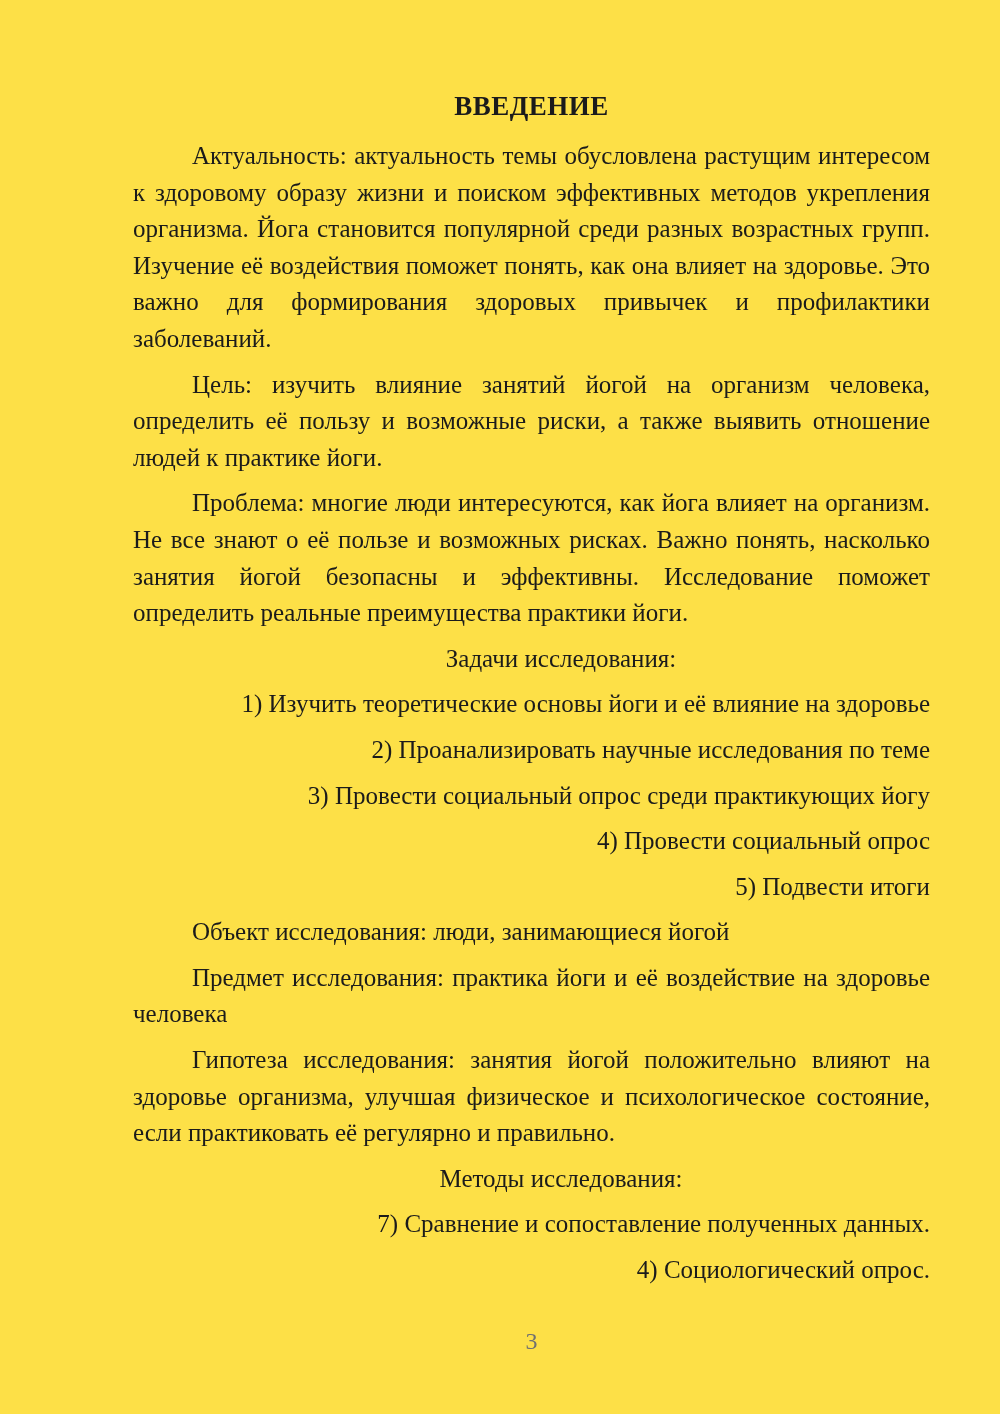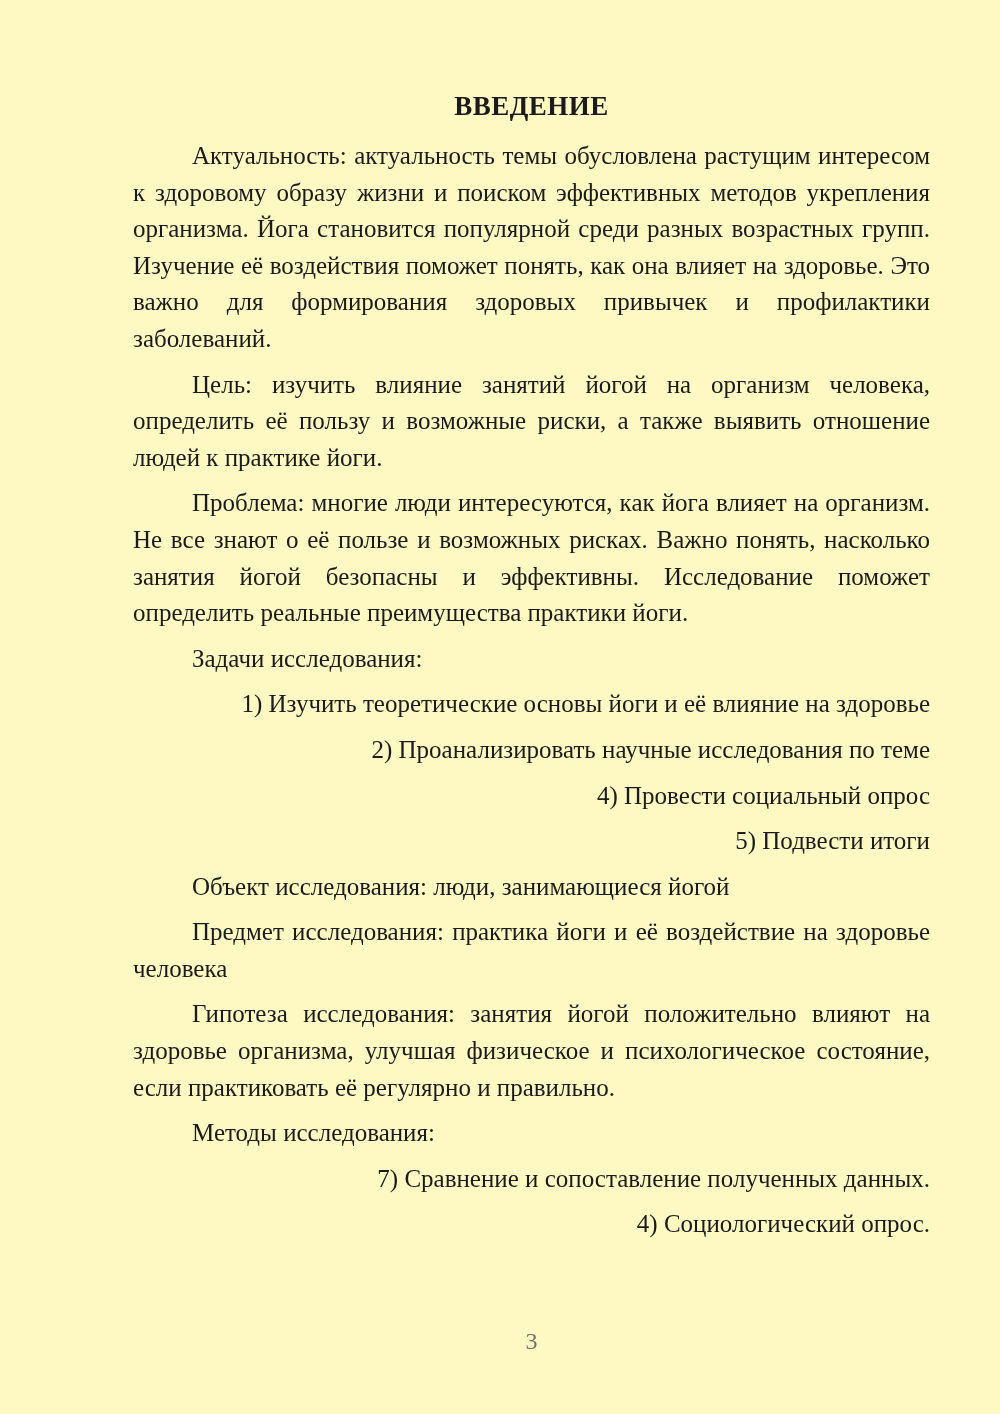--- a/index.html
+++ b/index.html
@@ -11,21 +11,21 @@
   body {
     width: 1000px;
     height: 1414px;
     overflow: hidden;
     font-family: "Liberation Serif", "DejaVu Serif", serif;
   }
   .sheet {
     position: relative;
     width: 1000px;
     height: 1414px;
-    background: #fef9c3;
+    background: #fde047;
     color: #1b1b1b;
   }
   .content {
     position: absolute;
     left: 133px;
     top: 88px;
     width: 797px;
   }
   .doc-title {
     margin: 0 0 14px 0;
@@ -40,21 +40,21 @@
     font-size: 25px;
     line-height: 36.6px;
     text-align: justify;
     text-indent: 59px;
     hyphens: none;
   }
   p.label-para {
     margin: 0 0 9px 0;
     font-size: 25px;
     line-height: 36.6px;
-    text-align: left;
+    text-align: center;
     text-indent: 59px;
   }
   p.list-item {
     margin: 0 0 9px 42px;
     font-size: 25px;
     line-height: 36.6px;
     text-align: right;
   }
   .page-number {
     position: absolute;
@@ -78,20 +78,21 @@
     <p class="body-para">Актуальность: актуальность темы обусловлена растущим интересом к здоровому образу жизни и поиском эффективных методов укрепления организма. Йога становится популярной среди разных возрастных групп. Изучение её воздействия поможет понять, как она влияет на здоровье. Это важно для формирования здоровых привычек и профилактики заболеваний.</p>
 
     <p class="body-para">Цель: изучить влияние занятий йогой на организм человека, определить её пользу и возможные риски, а также выявить отношение людей к практике йоги.</p>
 
     <p class="body-para">Проблема: многие люди интересуются, как йога влияет на организм. Не все знают о её пользе и возможных рисках. Важно понять, насколько занятия йогой безопасны и эффективны. Исследование поможет определить реальные преимущества практики йоги.</p>
 
     <p class="label-para">Задачи исследования:</p>
 
     <p class="list-item">1) Изучить теоретические основы йоги и её влияние на здоровье</p>
     <p class="list-item">2) Проанализировать научные исследования по теме</p>
+    <p class="list-item">3) Провести социальный опрос среди практикующих йогу</p>
     <p class="list-item">4) Провести социальный опрос</p>
     <p class="list-item">5) Подвести итоги</p>
 
     <p class="body-para">Объект исследования: люди, занимающиеся йогой</p>
 
     <p class="body-para">Предмет исследования: практика йоги и её воздействие на здоровье человека</p>
 
     <p class="body-para">Гипотеза исследования: занятия йогой положительно влияют на здоровье организма, улучшая физическое и психологическое состояние, если практиковать её регулярно и правильно.</p>
 
     <p class="label-para">Методы исследования:</p>

